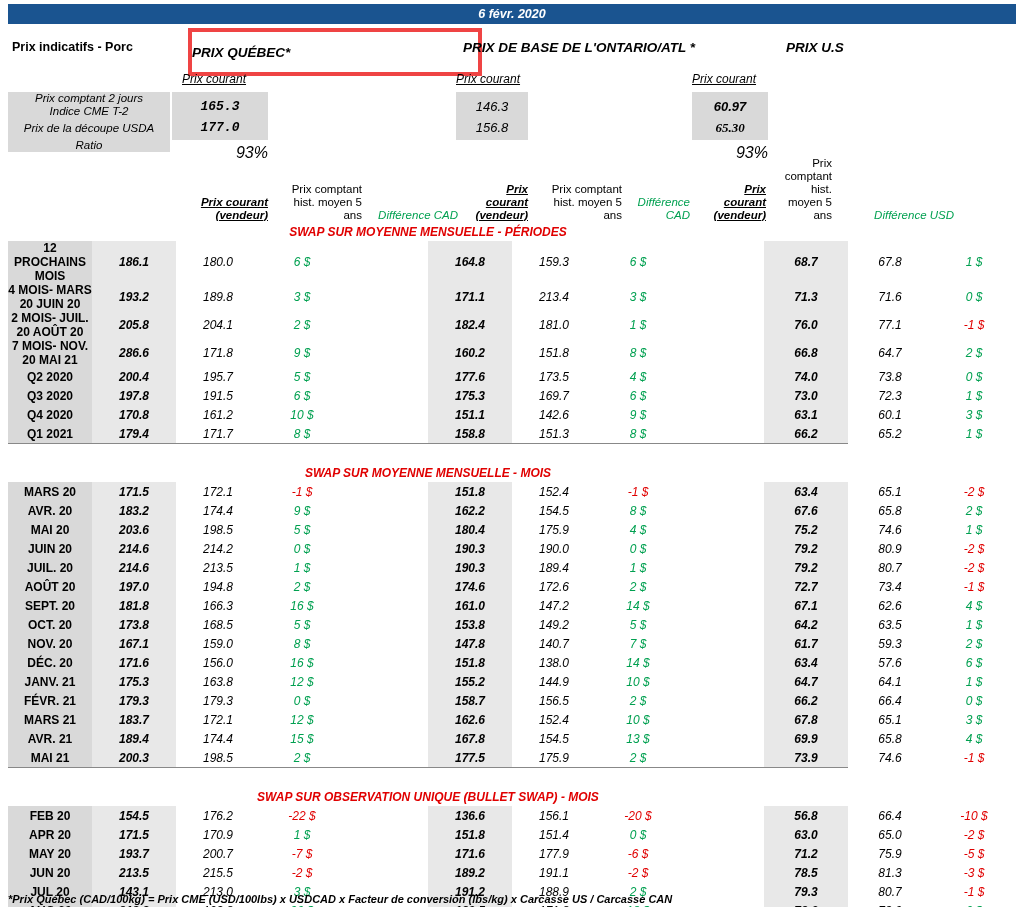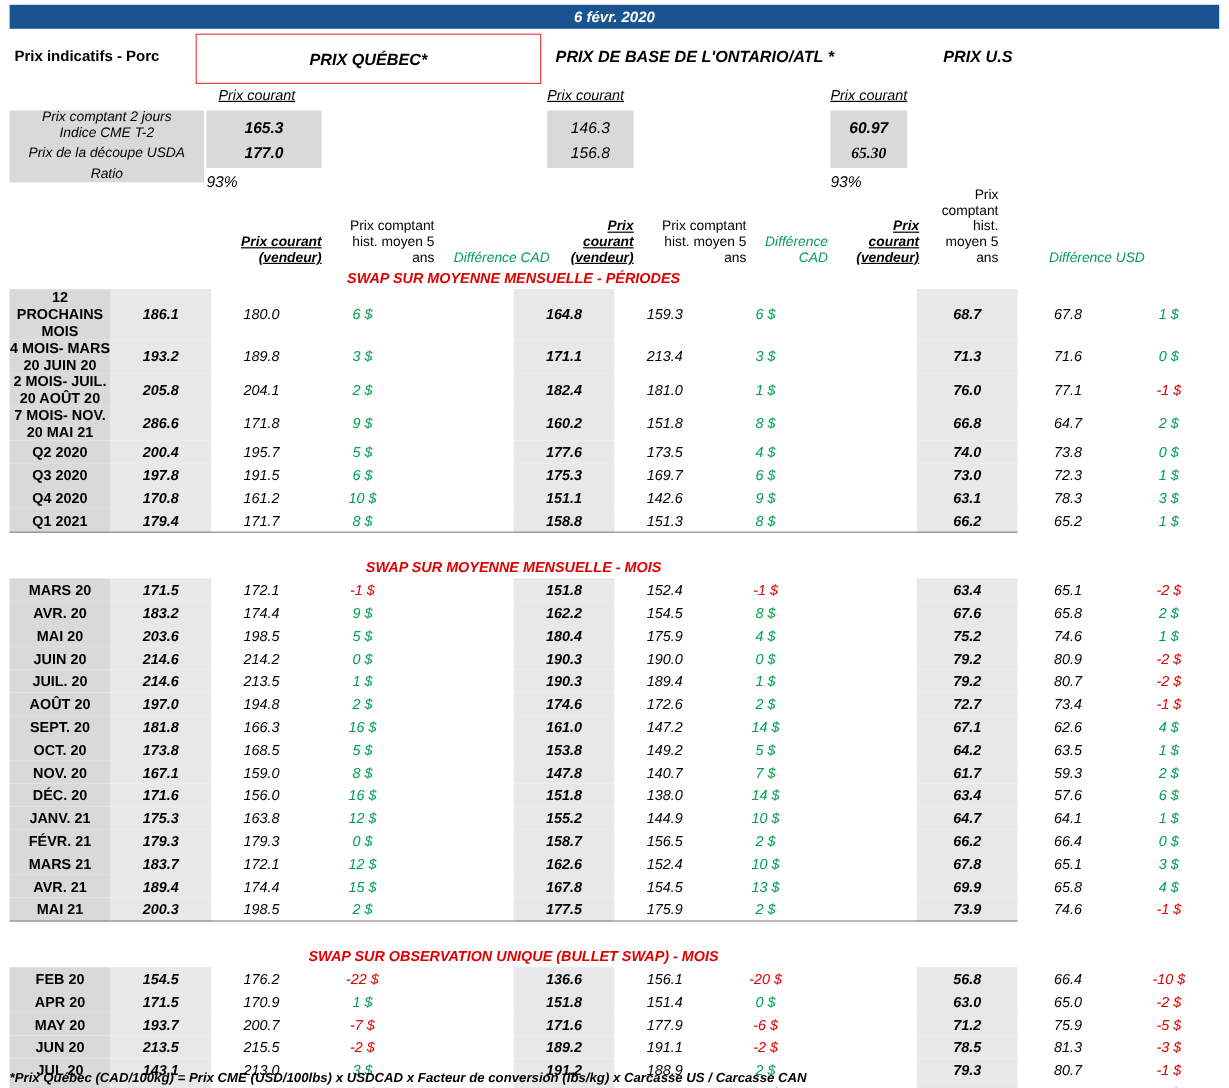--- a/index.html
+++ b/index.html
@@ -18,23 +18,23 @@
     height:20px;background:#1a5490;color:#fff;
     display:flex;align-items:center;justify-content:center;
     font-weight:bold;font-style:italic;font-size:12.5px;
     margin:4px 0 6px 0;
   }
 
   
   .hdr{position:relative;height:40px;}
   .hdr-title{position:absolute;left:4px;top:10px;font-weight:bold;font-size:12.5px;}
   .qc-box{
-    position:absolute;left:155px;top:-2px;width:286px;height:40px;
-    border:1px solid #ef4444;background:#fff;
-    display:flex;align-items:center;justify-content:center;
+    position:absolute;left:180px;top:-2px;width:286px;height:40px;
+    border:4px solid #ef4444;background:#fff;
+    display:flex;align-items:center;
   }
   .qc-box span{font-style:italic;font-weight:bold;font-size:13.5px;}
   .on-title{position:absolute;left:455px;top:10px;font-style:italic;font-weight:bold;font-size:13.5px;}
   .us-title{position:absolute;left:778px;top:10px;font-style:italic;font-weight:bold;font-size:13.5px;}
 
   
   .pc-row{position:relative;height:22px;}
   .pc-lbl{position:absolute;top:2px;font-style:italic;font-size:12px;text-decoration:underline;}
 
   
@@ -44,21 +44,21 @@
     font-style:italic;font-size:11.5px;text-align:center;line-height:13px;
   }
   .sl1{padding-top:0;}
   .sl2{padding-top:4px;}
   .sl3{padding-top:4px;}
   .spot-cell{
     position:absolute;top:0;background:#d9d9d9;
     display:flex;align-items:center;justify-content:center;
     font-style:italic;font-weight:bold;font-size:13px;
   }
-  .spot-val{position:absolute;font-style:italic;font-weight:bold;font-size:13px;text-align:left;}
+  .spot-val{position:absolute;font-style:italic;font-weight:bold;font-size:16px;text-align:right;}
   .spot-val.light{font-weight:normal;}
 
   
   .colhdr{position:relative;height:62px;margin-top:2px;}
   .ch{position:absolute;bottom:0;text-align:right;line-height:13px;font-size:11.5px;}
   .ch.bold{font-weight:bold;text-decoration:underline;font-style:italic;}
   .ch.green{color:#00a050;font-style:italic;}
 
   
   table.grid{border-collapse:collapse;width:1008px;table-layout:fixed;}
@@ -110,35 +110,35 @@
       </div>
       <div class="sl2">
         <span>Prix de la découpe USDA</span>
       </div>
       <div class="sl3">
         <span>Ratio</span>
       </div>
     </div>
 
     <div class="spot-cell" style="left:164px;width:96px;height:48px;">
-      <div style="width:100%;text-align:center;">
+      <div style="width:100%;text-align:center;font-family:Liberation Mono, monospace;">
         <div style="padding-top:2px;">165.3</div>
         <div style="padding-top:6px;">177.0</div>
       </div>
     </div>
     <div class="spot-val light" style="left:164px;top:52px;width:96px;">93%</div>
 
     <div class="spot-cell" style="left:448px;width:72px;height:48px;justify-content:center;">
       <div style="width:100%;text-align:center;font-weight:normal;">
         <div style="padding-top:2px;">146.3</div>
         <div style="padding-top:6px;">156.8</div>
       </div>
     </div>
 
-    <div class="spot-cell" style="left:684px;width:64px;height:48px;">
+    <div class="spot-cell" style="left:684px;width:76px;height:48px;">
       <div style="width:100%;text-align:center;">
         <div style="padding-top:2px;">60.97</div>
         <div style="padding-top:6px;font-family:Liberation Serif, serif;">65.30</div>
       </div>
     </div>
     <div class="spot-val light" style="left:684px;top:52px;width:76px;">93%</div>
   </div>
 
   <div class="colhdr">
     <div class="ch bold" style="left:164px;width:96px;">
@@ -275,21 +275,21 @@
           <td class="c-label">Q4 2020</td>
           <td class="c-cur">170.8</td>
           <td class="c-hist">161.2</td>
           <td class="c-diff">10 $</td>
           <td class="c-gap"></td>
           <td class="c-cur">151.1</td>
           <td class="c-hist">142.6</td>
           <td class="c-diff">9 $</td>
           <td class="c-gap"></td>
           <td class="c-cur">63.1</td>
-          <td class="c-hist">78.3</td>
+          <td class="c-hist">60.1</td>
           <td class="c-diff">3 $</td>
         </tr>
         <tr>
           <td class="c-label">Q1 2021</td>
           <td class="c-cur">179.4</td>
           <td class="c-hist">171.7</td>
           <td class="c-diff">8 $</td>
           <td class="c-gap"></td>
           <td class="c-cur">158.8</td>
           <td class="c-hist">151.3</td>

